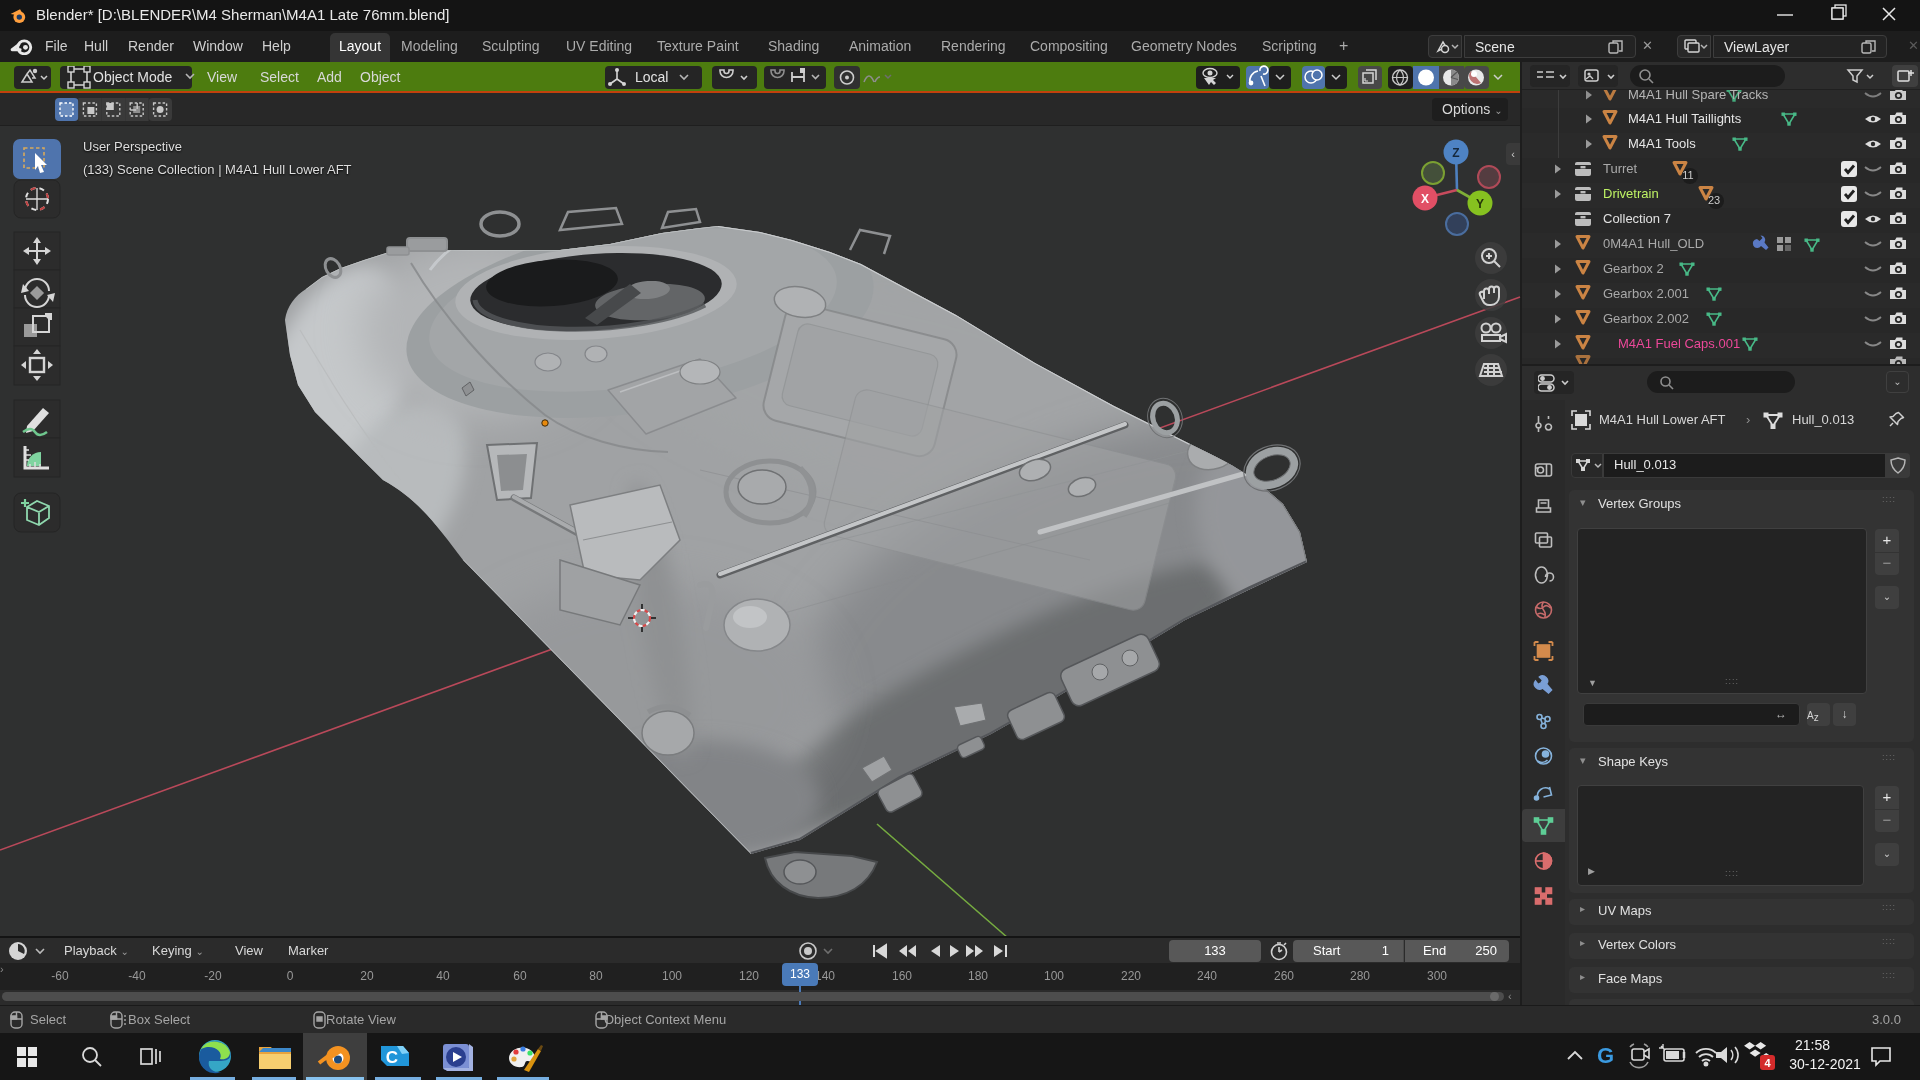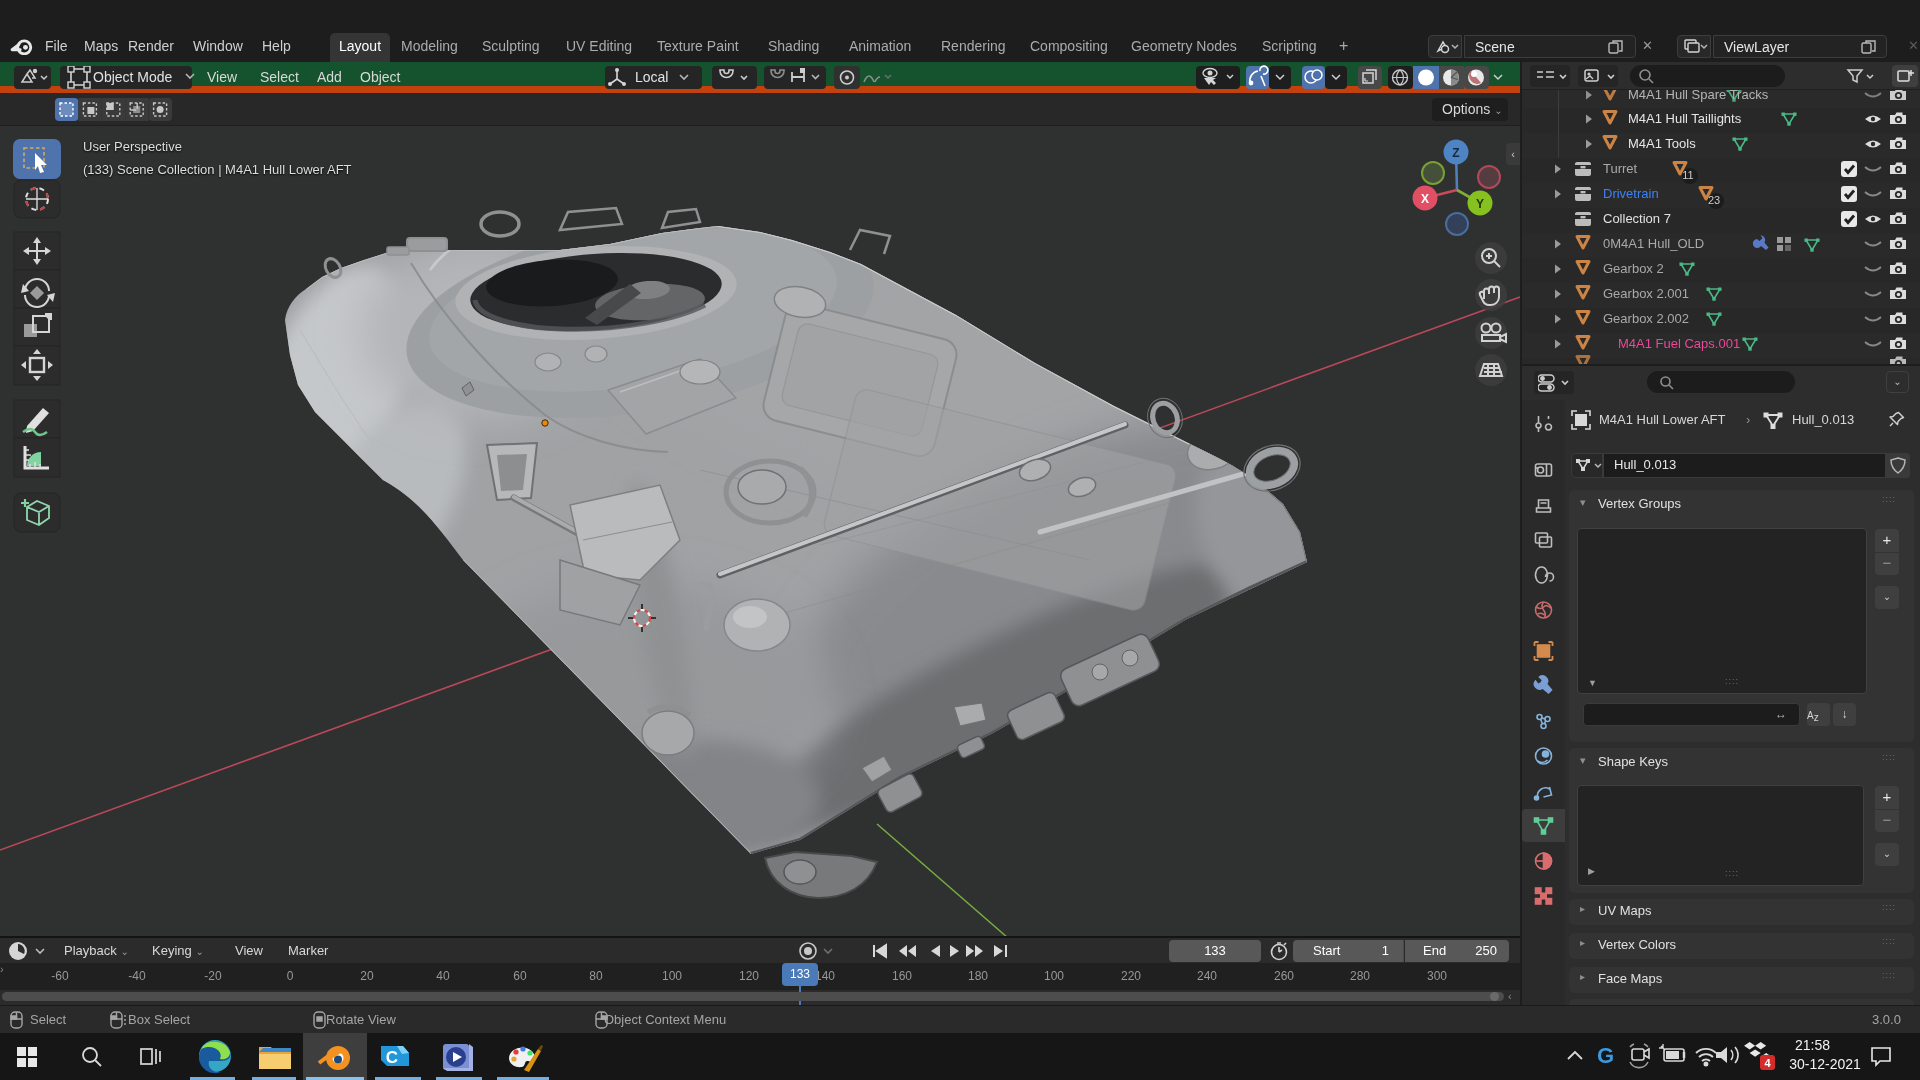--- a/index.html
+++ b/index.html
@@ -250,29 +250,45 @@
         <path d="M22,22 L28,28 M14,17 h6 M17,14 v6"></path>
     <path d="M12,60 v-8 a2.5,2.5 0 0 1 5,0 m0,3 v-5 a2.5,2.5 0 0 1 5,0 m0,4 v-4 a2.5,2.5 0 0 1 5,0 v8 a8,8 0 0 1 -8,8 h-2 a7,7 0 0 1 -6,-4 l-3,-6 a2,2 0 0 1 4,-2"></path>
     <circle cx="14" cy="89" r="4.5"></circle>
         <circle cx="24" cy="89" r="4.5"></circle>
         <path d="M10,96 h18 v6 h-18 z M28,98 l6,-3 v8 l-6,-3"></path>
     <path d="M8,137 l4,-12 h14 l4,12 Z M12,129 h16 M14,125 h12 M12,133 h18 M16,125 v12 M22,125 v12"></path>
   </g>
 </svg>
 <div class="abs" style="left:1506px;top:143px;width:14px;height:22px;background:#3a3a3a;border-radius:4px 0 0 4px;color:#c9c9c9;font-size:11px;text-align:center;line-height:22px;">‹</div>
 
+<div class="abs" style="left:0;top:0;width:1920px;height:31px;background:#141414;">
+  <svg class="abs" style="left:9px;top:6px" width="19" height="19" viewBox="0 0 24 24">
+    <circle cx="13" cy="14" r="7.5" fill="#ff9f3e"></circle>
+    <circle cx="13" cy="14" r="3.4" fill="#1b3a66"></circle>
+    <path d="M2 10 L14 4 L16 8 L8 11 Z" fill="#ff9f3e"></path>
+  </svg>
+  <div class="abs" style="left:36px;top:6px;font-size:15px;color:#e9e9e9;">Blender* [D:\BLENDER\M4 Sherman\M4A1 Late 76mm.blend]</div>
+
+  <svg class="abs" style="left:1757px;top:0" width="163" height="31">
+    <line x1="20" y1="15" x2="36" y2="15" stroke="#e8e8e8" stroke-width="1.4"></line>
+    <rect x="75" y="8" width="11" height="11" fill="none" stroke="#e8e8e8" stroke-width="1.3"></rect>
+    <rect x="78" y="5" width="11" height="11" fill="none" stroke="#e8e8e8" stroke-width="1.3"></rect>
+    <rect x="75" y="8" width="11" height="11" fill="#141414" stroke="#e8e8e8" stroke-width="1.3"></rect>
+    <path d="M126 8 L138 20 M138 8 L126 20" stroke="#e8e8e8" stroke-width="1.5"></path>
+  </svg>
+</div>
 
 <div class="abs" style="left:0;top:31px;width:1920px;height:31px;background:#1d1d1d;font-size:14px;color:#cfcfcf;">
   <svg class="abs" style="left:8px;top:7px" width="26" height="17" viewBox="0 0 64 40">
     <path d="M27 15 L10 28 M10 28 L30 28" stroke="#e8e8e8" stroke-width="7" fill="none" stroke-linecap="round"></path>
     <circle cx="40" cy="22" r="16" fill="none" stroke="#e8e8e8" stroke-width="7"></circle>
     <circle cx="43" cy="22" r="6" fill="#e8e8e8"></circle>
   </svg>
   <div class="abs" style="left:45px;top:7px;">File</div>
-  <div class="abs" style="left:84px;top:7px;">Maps</div>
+  <div class="abs" style="left:84px;top:7px;">Hull</div>
   <div class="abs" style="left:128px;top:7px;">Render</div>
   <div class="abs" style="left:193px;top:7px;">Window</div>
   <div class="abs" style="left:262px;top:7px;">Help</div>
   <div class="abs" style="left:330px;top:2px;height:29px;background:#353535;border-radius:5px 5px 0 0;padding:5px 9px 0 9px;color:#ffffff;">Layout</div>
   <div class="abs" style="left:401px;top:7px;color:#ababab;">Modeling</div>
   <div class="abs" style="left:482px;top:7px;color:#ababab;">Sculpting</div>
   <div class="abs" style="left:566px;top:7px;color:#ababab;">UV Editing</div>
   <div class="abs" style="left:657px;top:7px;color:#ababab;">Texture Paint</div>
   <div class="abs" style="left:768px;top:7px;color:#ababab;">Shading</div>
   <div class="abs" style="left:849px;top:7px;color:#ababab;">Animation</div>
@@ -301,21 +317,21 @@
     <path d="M20,7 l3,3 3,-3" stroke="#b5b5b5" stroke-width="1.5" fill="none"></path>
   </svg>
   <div class="abs" style="left:1713px;top:4px;width:174px;height:23px;background:#232323;border:1px solid #3d3d3d;border-radius:0 4px 4px 0;color:#e5e5e5;padding:3px 14px 0 10px;">ViewLayer</div>
   <svg class="abs" style="left:1861px;top:8px" width="16" height="16" viewBox="0 0 16 16">
         <rect x="1" y="4" width="9" height="10" rx="1.5" fill="none" stroke="#b9b9b9" stroke-width="1.4"></rect>
         <path d="M5,4 v-2 h9 v10 h-3" fill="none" stroke="#b9b9b9" stroke-width="1.4"></path>
       </svg>
   <div class="abs" style="left:1908px;top:7px;color:#5a5a5a;font-size:13px;">✕</div>
 </div>
 
-<div class="abs" style="left:0;top:62px;width:1520px;height:31px;background:#14532d;border-bottom:7px solid #c2410c;font-size:14px;color:#d8d8d8;">
+<div class="abs" style="left:0;top:62px;width:1520px;height:31px;background:#4d7c0f;border-bottom:2px solid #c2410c;font-size:14px;color:#d8d8d8;">
   <div class="abs" style="left:14px;top:4px;width:37px;height:23px;background:#252525;border-radius:4px;"></div>
   <div class="abs" style="left:60px;top:4px;width:132px;height:23px;background:#252525;border-radius:4px;color:#e2e2e2;padding:3px 0 0 33px;">Object Mode</div>
   <div class="abs" style="left:207px;top:7px;">View</div>
   <div class="abs" style="left:260px;top:7px;">Select</div>
   <div class="abs" style="left:317px;top:7px;">Add</div>
   <div class="abs" style="left:360px;top:7px;">Object</div>
   <div class="abs" style="left:605px;top:4px;width:97px;height:23px;background:#252525;border-radius:4px;color:#e2e2e2;padding:3px 0 0 30px;">Local</div>
   <svg class="abs" style="left:14px;top:4px" width="690" height="24" viewBox="0 0 690 24">
 
     <g stroke="#cdcdcd" stroke-width="1.5" fill="none">
@@ -575,21 +591,21 @@
 
     <g opacity="0.8">
           <use href="#omesh" x="61" y="300"></use>
           <use href="#cam" x="376" y="300"></use>
         </g>
   </svg>
   <div class="abs" style="left:106px;top:25px;color:#b5b5b5;">M4A1 Hull Spare Tracks</div>
   <div class="abs" style="left:106px;top:49px;color:#e6e6e6;">M4A1 Hull Taillights</div>
   <div class="abs" style="left:106px;top:74px;color:#e6e6e6;">M4A1 Tools</div>
   <div class="abs" style="left:81px;top:99px;color:#a9a9a9;">Turret</div>
-  <div class="abs" style="left:81px;top:124px;color:#3b82f6;">Drivetrain</div>
+  <div class="abs" style="left:81px;top:124px;color:#bef264;">Drivetrain</div>
   <div class="abs" style="left:81px;top:149px;color:#e0e0e0;">Collection 7</div>
   <div class="abs" style="left:81px;top:174px;color:#a9a9a9;">0M4A1 Hull_OLD</div>
   <div class="abs" style="left:81px;top:199px;color:#a9a9a9;">Gearbox 2</div>
   <div class="abs" style="left:81px;top:224px;color:#a9a9a9;">Gearbox 2.001</div>
   <div class="abs" style="left:81px;top:249px;color:#a9a9a9;">Gearbox 2.002</div>
   <div class="abs" style="left:81px;top:274px;color:#ec4899;margin-left:15px;">M4A1 Fuel Caps.001</div>
 
   <div class="abs" style="left:0;top:0;width:398px;height:28px;background:#2d2d2d;border-bottom:1px solid #202020;">
     <svg class="abs" style="left:8px;top:3px" width="390" height="24" viewBox="0 0 390 24">
       <rect x="0" y="0" width="40" height="22" rx="4" fill="#252525"></rect>

